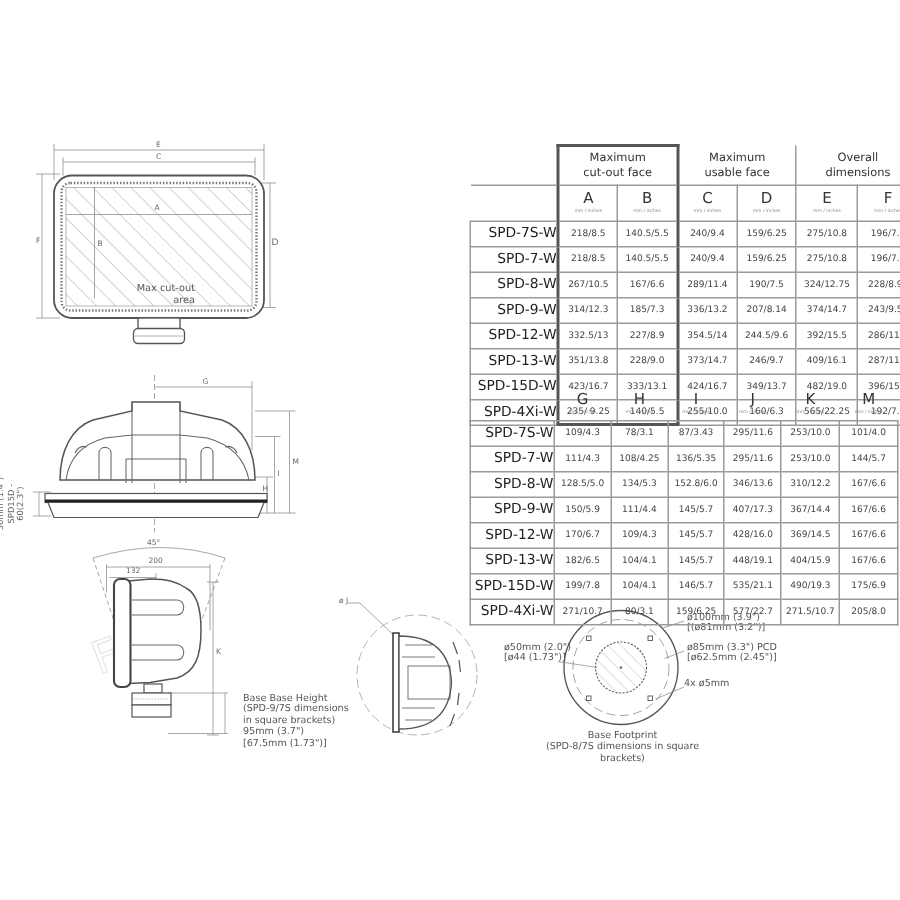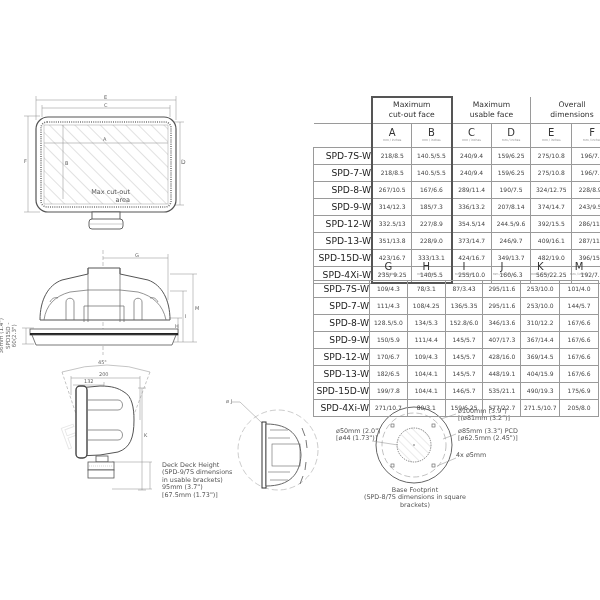--- a/index.html
+++ b/index.html
@@ -183,23 +183,23 @@
 <div class="abs" style="left:-14px;top:326px;transform:rotate(-90deg);transform-origin:center;font-size:5.6px;line-height:6.5px;color:#666;width:44px;text-align:center;">
   <div>36mm (1.4")</div>
   <div>SPD15D - 60(2.3")</div>
 </div>
 
 <span class="lbl" style="left:98px;top:359px;">45°</span>
 <span class="lbl" style="left:99px;top:371px;">200</span>
 <span class="lbl" style="left:84px;top:378px;">132</span>
 <span class="lbl" style="left:144px;top:432px;">K</span>
 <div class="note" style="left:162px;top:462px;">
-  <div>Deck Deck Height</div>
+  <div>Base Base Height</div>
   <div>(SPD-9/7S dimensions</div>
-  <div>in usable brackets)</div>
+  <div>in square brackets)</div>
   <div>95mm (3.7")</div>
   <div>[67.5mm (1.73")]</div>
 </div>
 
 <span class="lbl" style="left:226px;top:398px;">ø J</span>
 
 <div class="note" style="left:458px;top:408px;">
   <div>ø100mm (3.9")</div>
   <div>[(ø81mm (3.2")]</div>
 </div>

